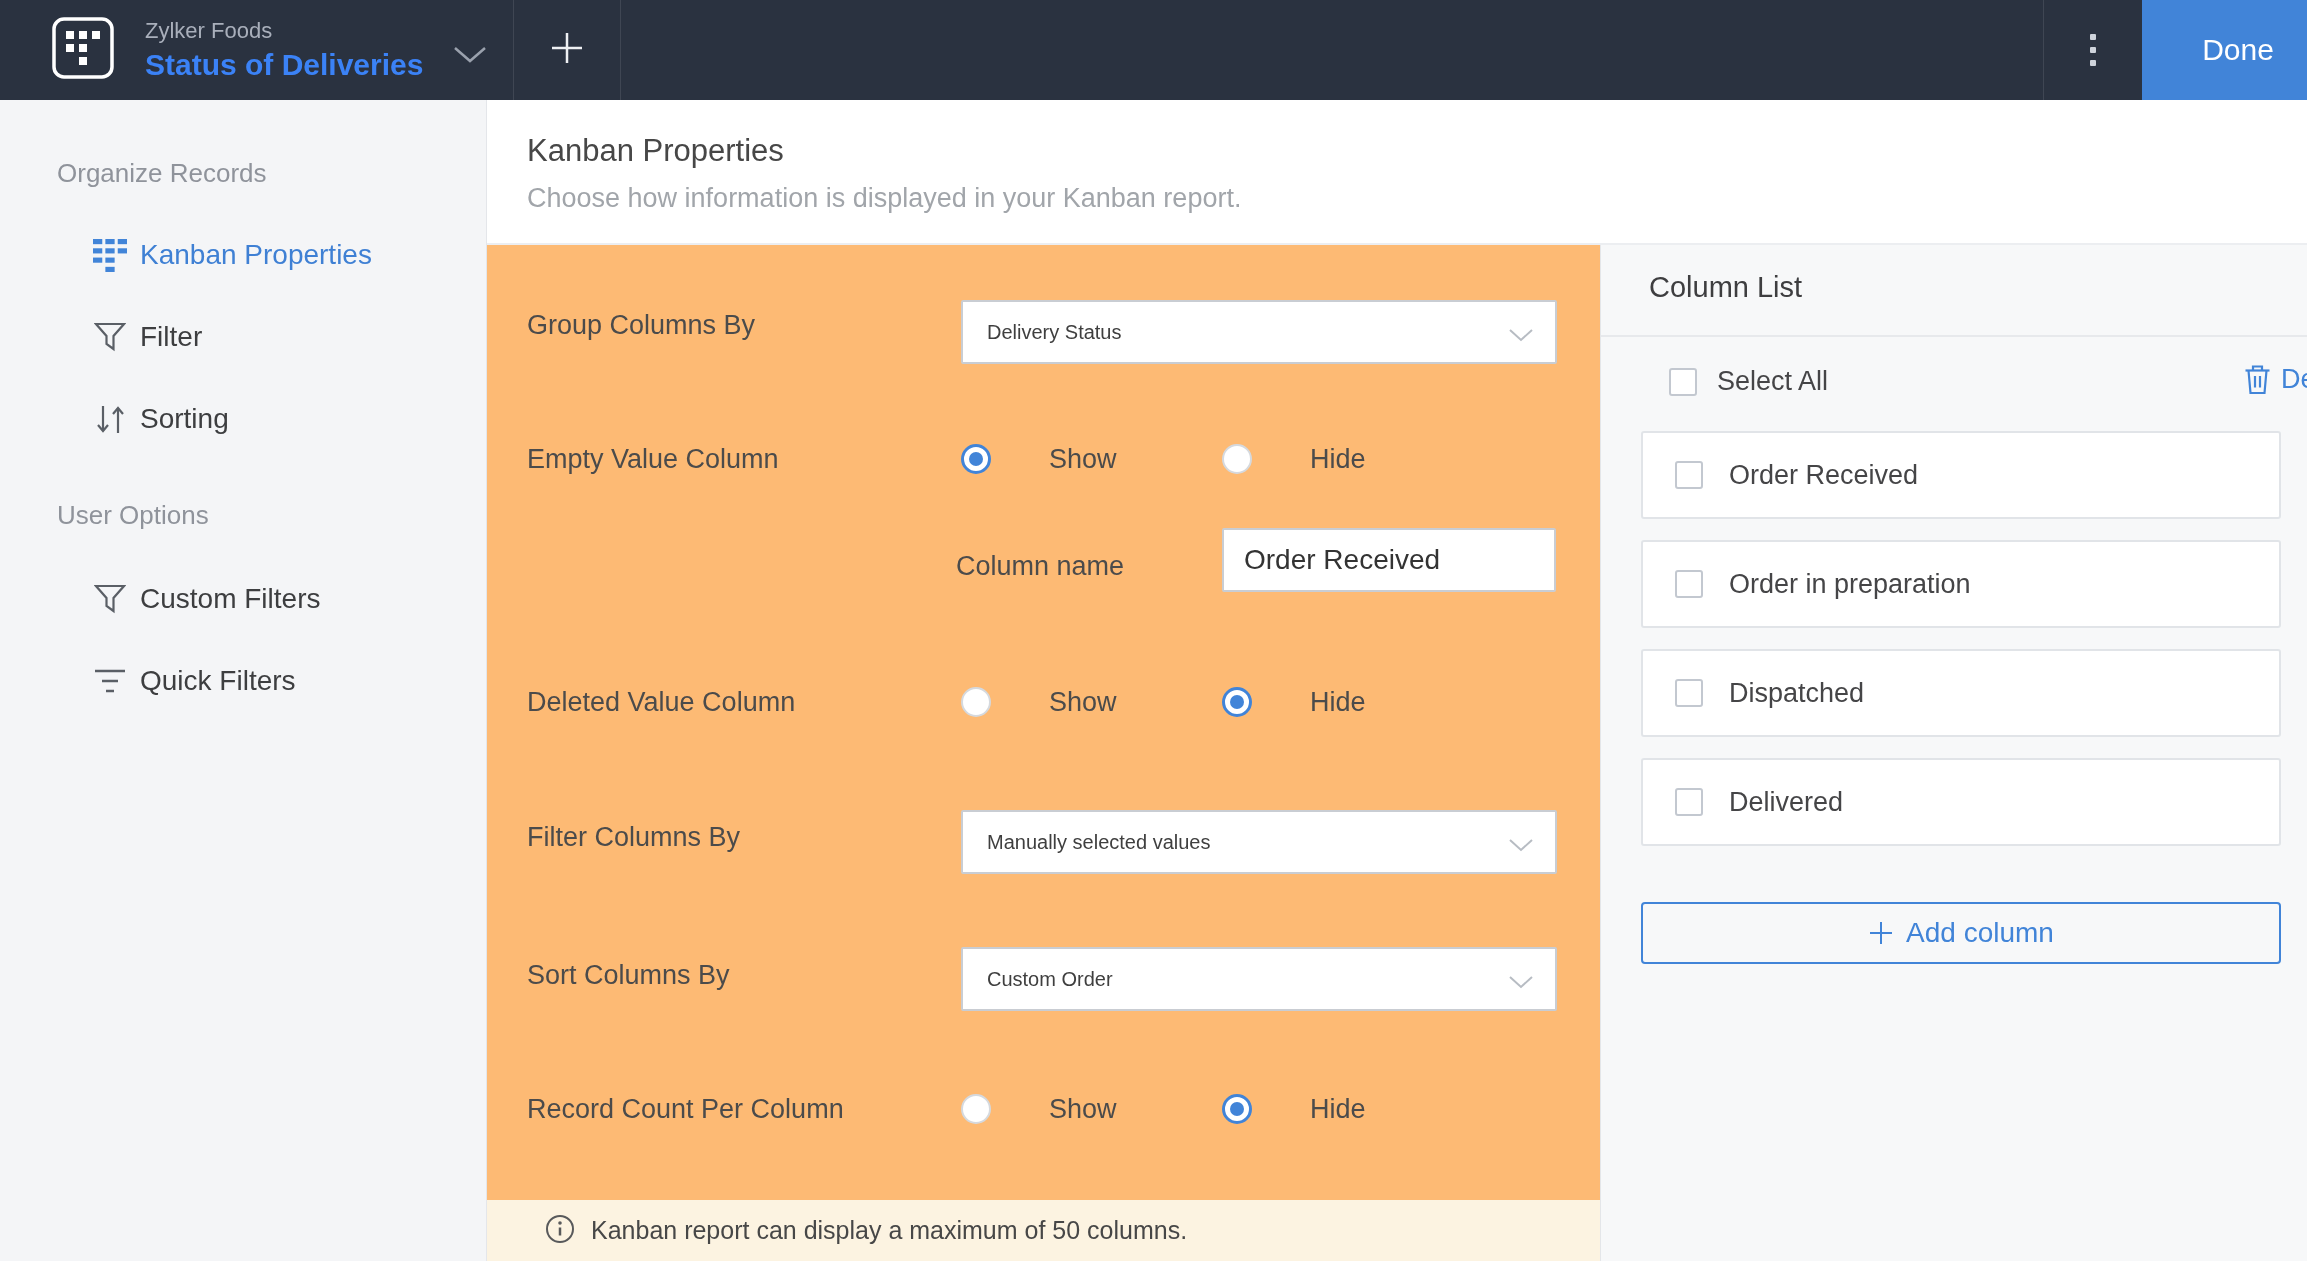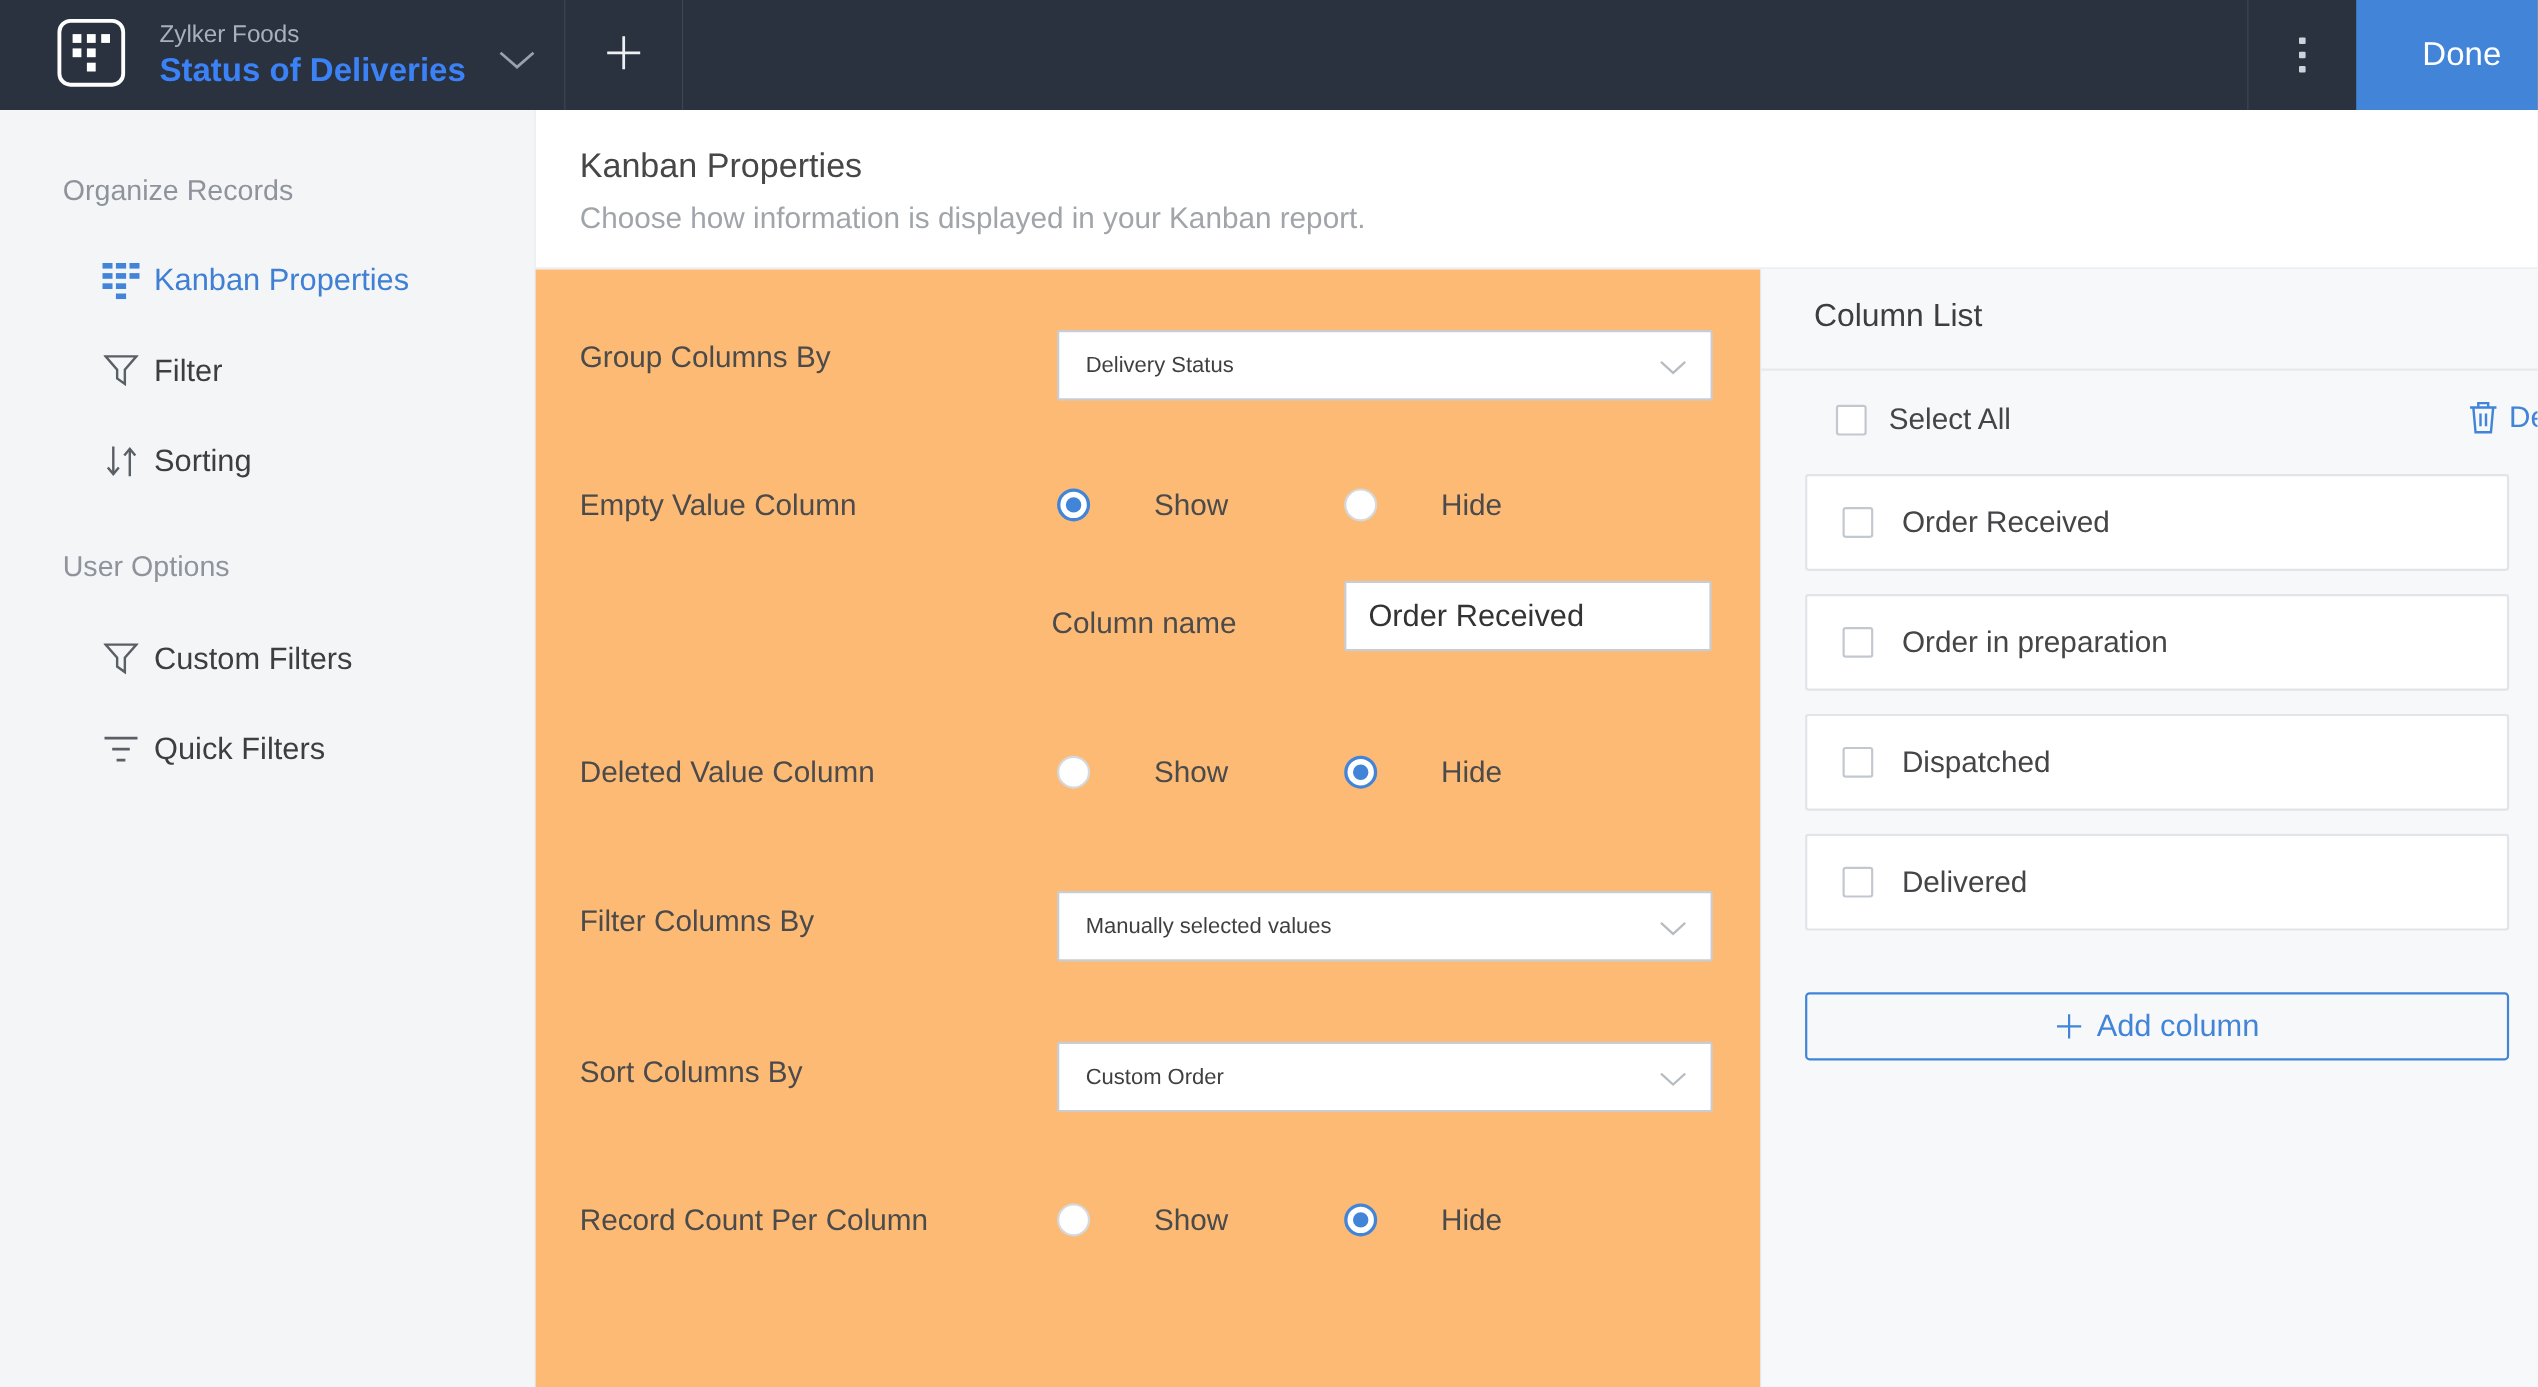--- a/index.html
+++ b/index.html
@@ -249,20 +249,30 @@
       <span class="radio-opt">
         <span class="radio"></span>
         <span class="radio-label">Show</span>
       </span>
       <span class="radio-opt">
         <span class="radio sel"></span>
         <span class="radio-label">Hide</span>
       </span>
     </div>
 
+    <div class="notice">
+      <span>
+        <svg width="30" height="30" viewBox="0 0 30 30" fill="none">
+          <circle cx="15" cy="15" r="13" stroke="#58595b" stroke-width="2"></circle>
+          <circle cx="15" cy="9" r="1.8" fill="#58595b"></circle>
+          <path d="M15 13.5 V21.5" stroke="#58595b" stroke-width="2.5"></path>
+        </svg>
+      </span>
+      <span class="notice-text">Kanban report can display a maximum of 50 columns.</span>
+    </div>
   </div>
 
   <div class="rightpanel">
     <div class="cl-header">
       <span class="cl-title">Column List</span>
       <span class="cl-search">
         <svg width="37" height="37" viewBox="0 0 37 37" fill="none">
           <circle cx="15.5" cy="15.5" r="11.5" stroke="#55595f" stroke-width="2.5"></circle>
           <path d="M24 24 L33 33" stroke="#55595f" stroke-width="2.5"></path>
         </svg>

